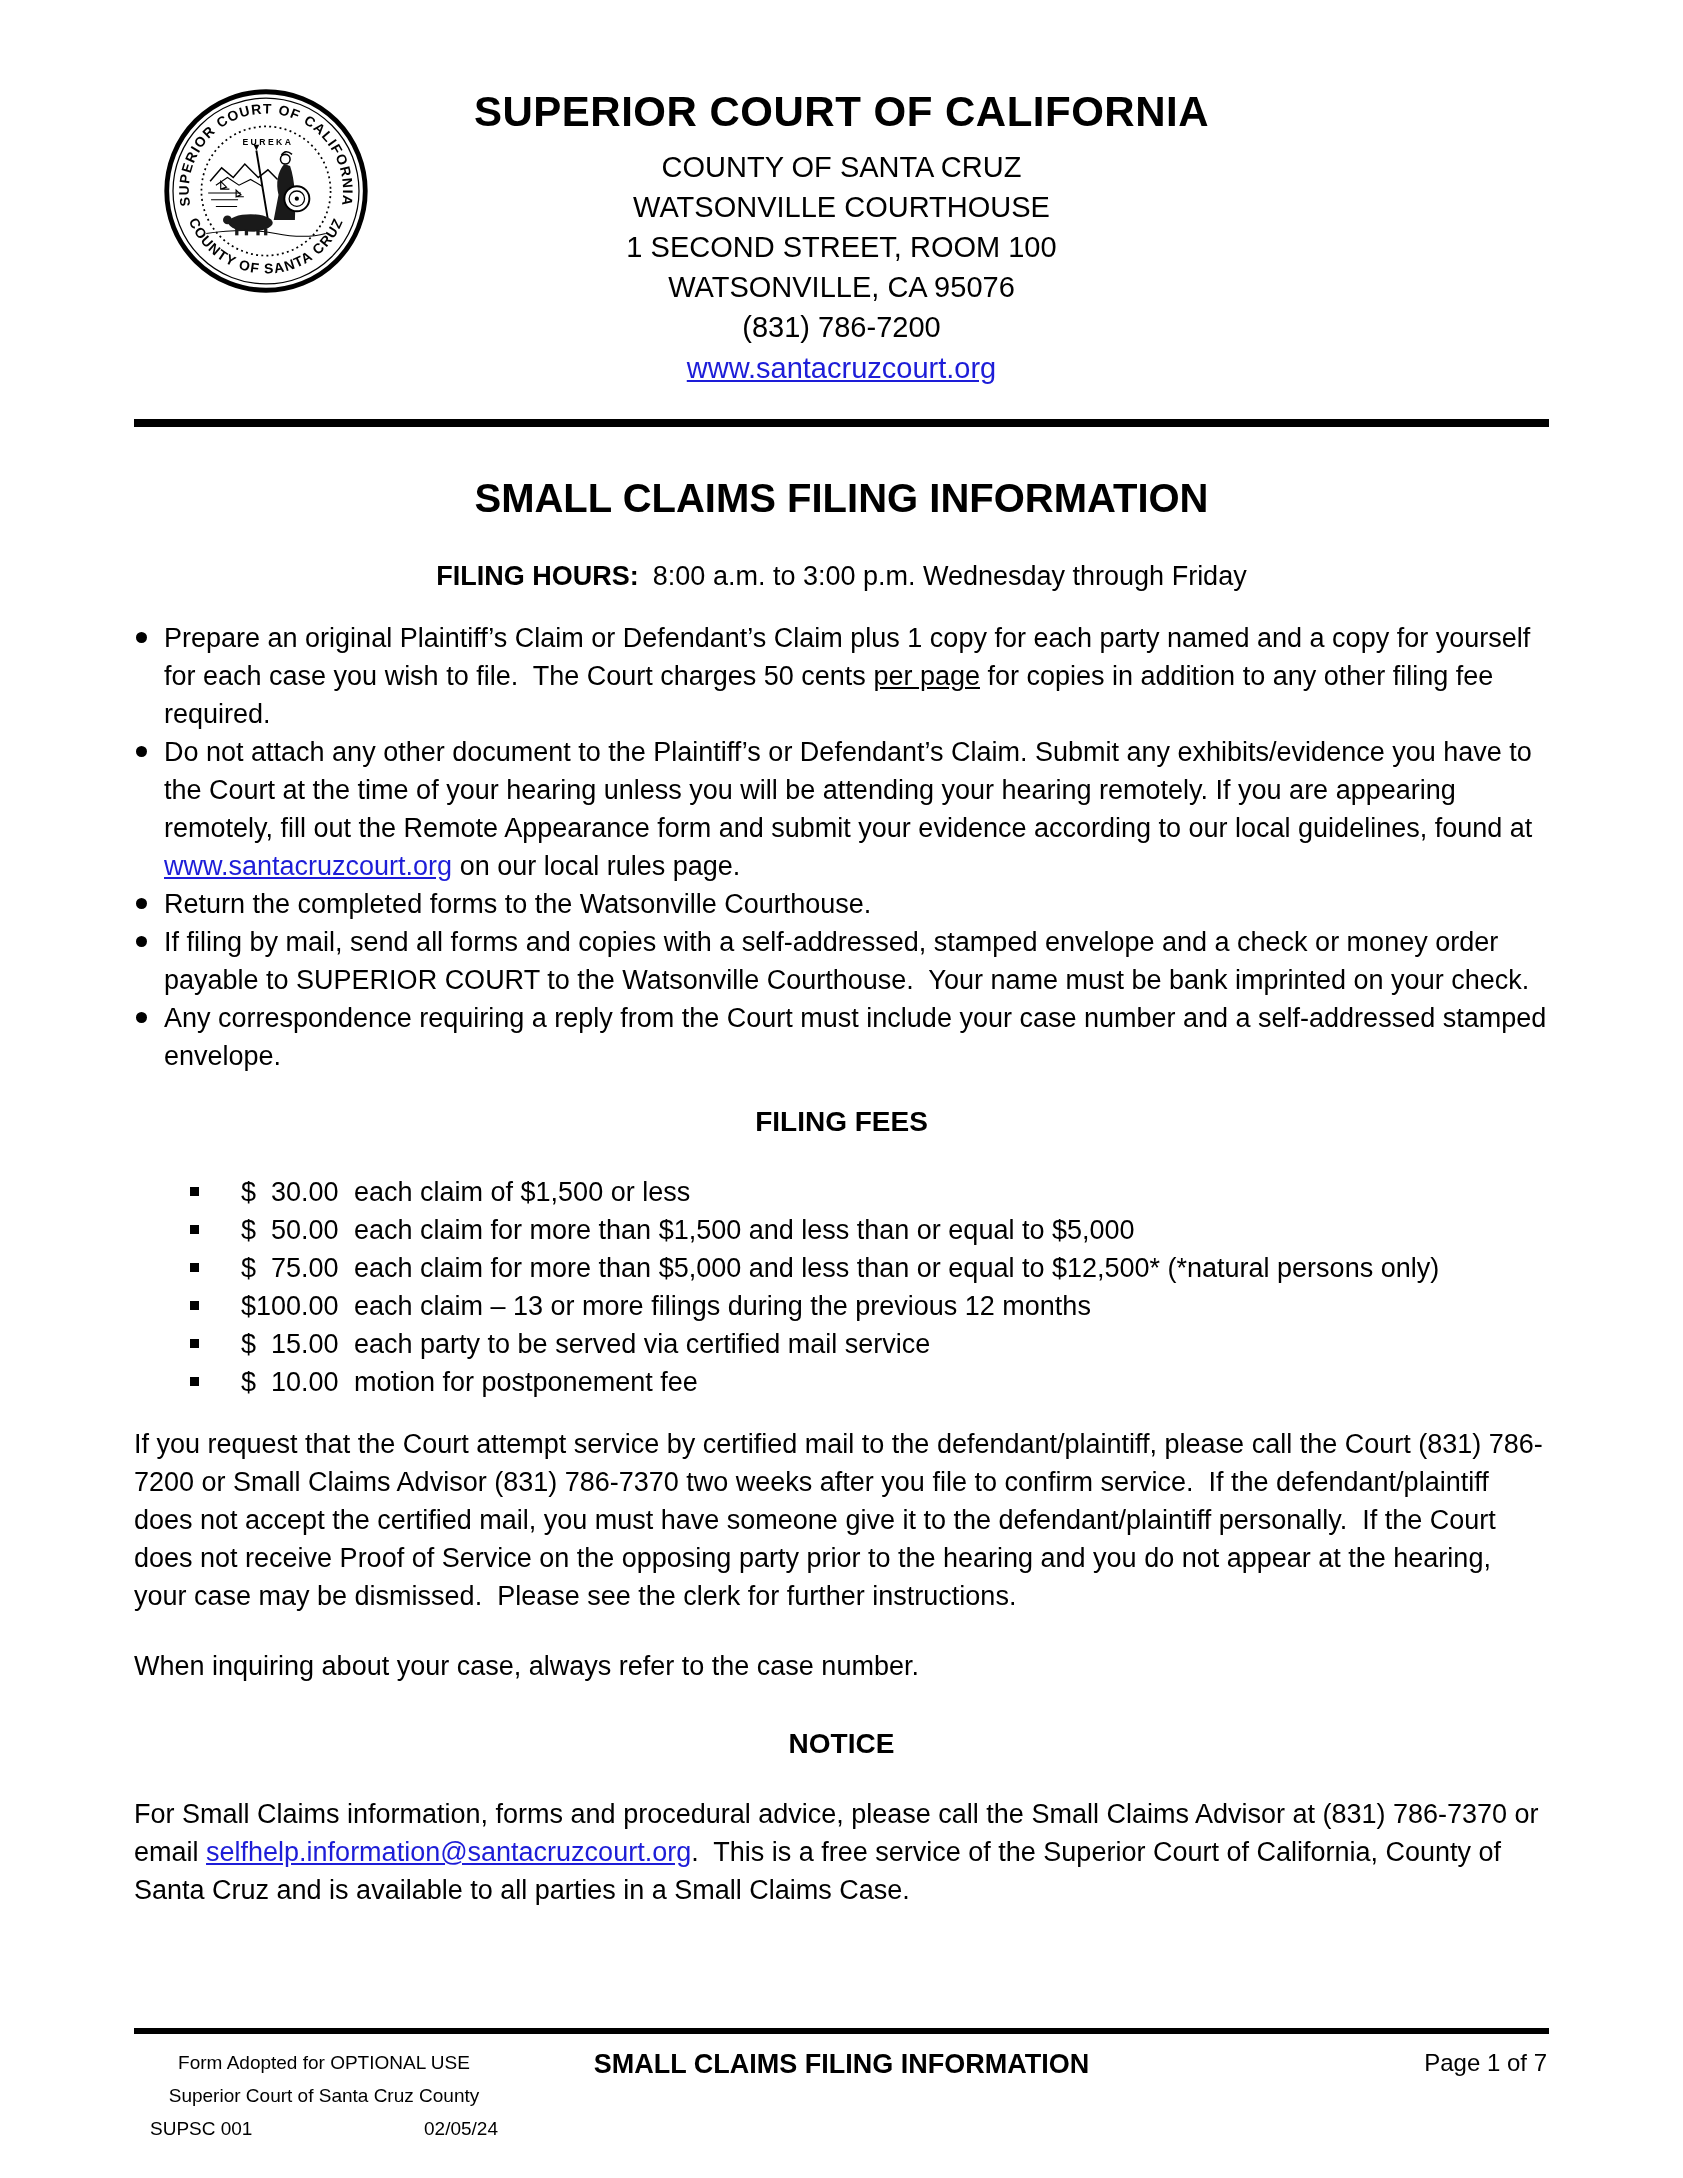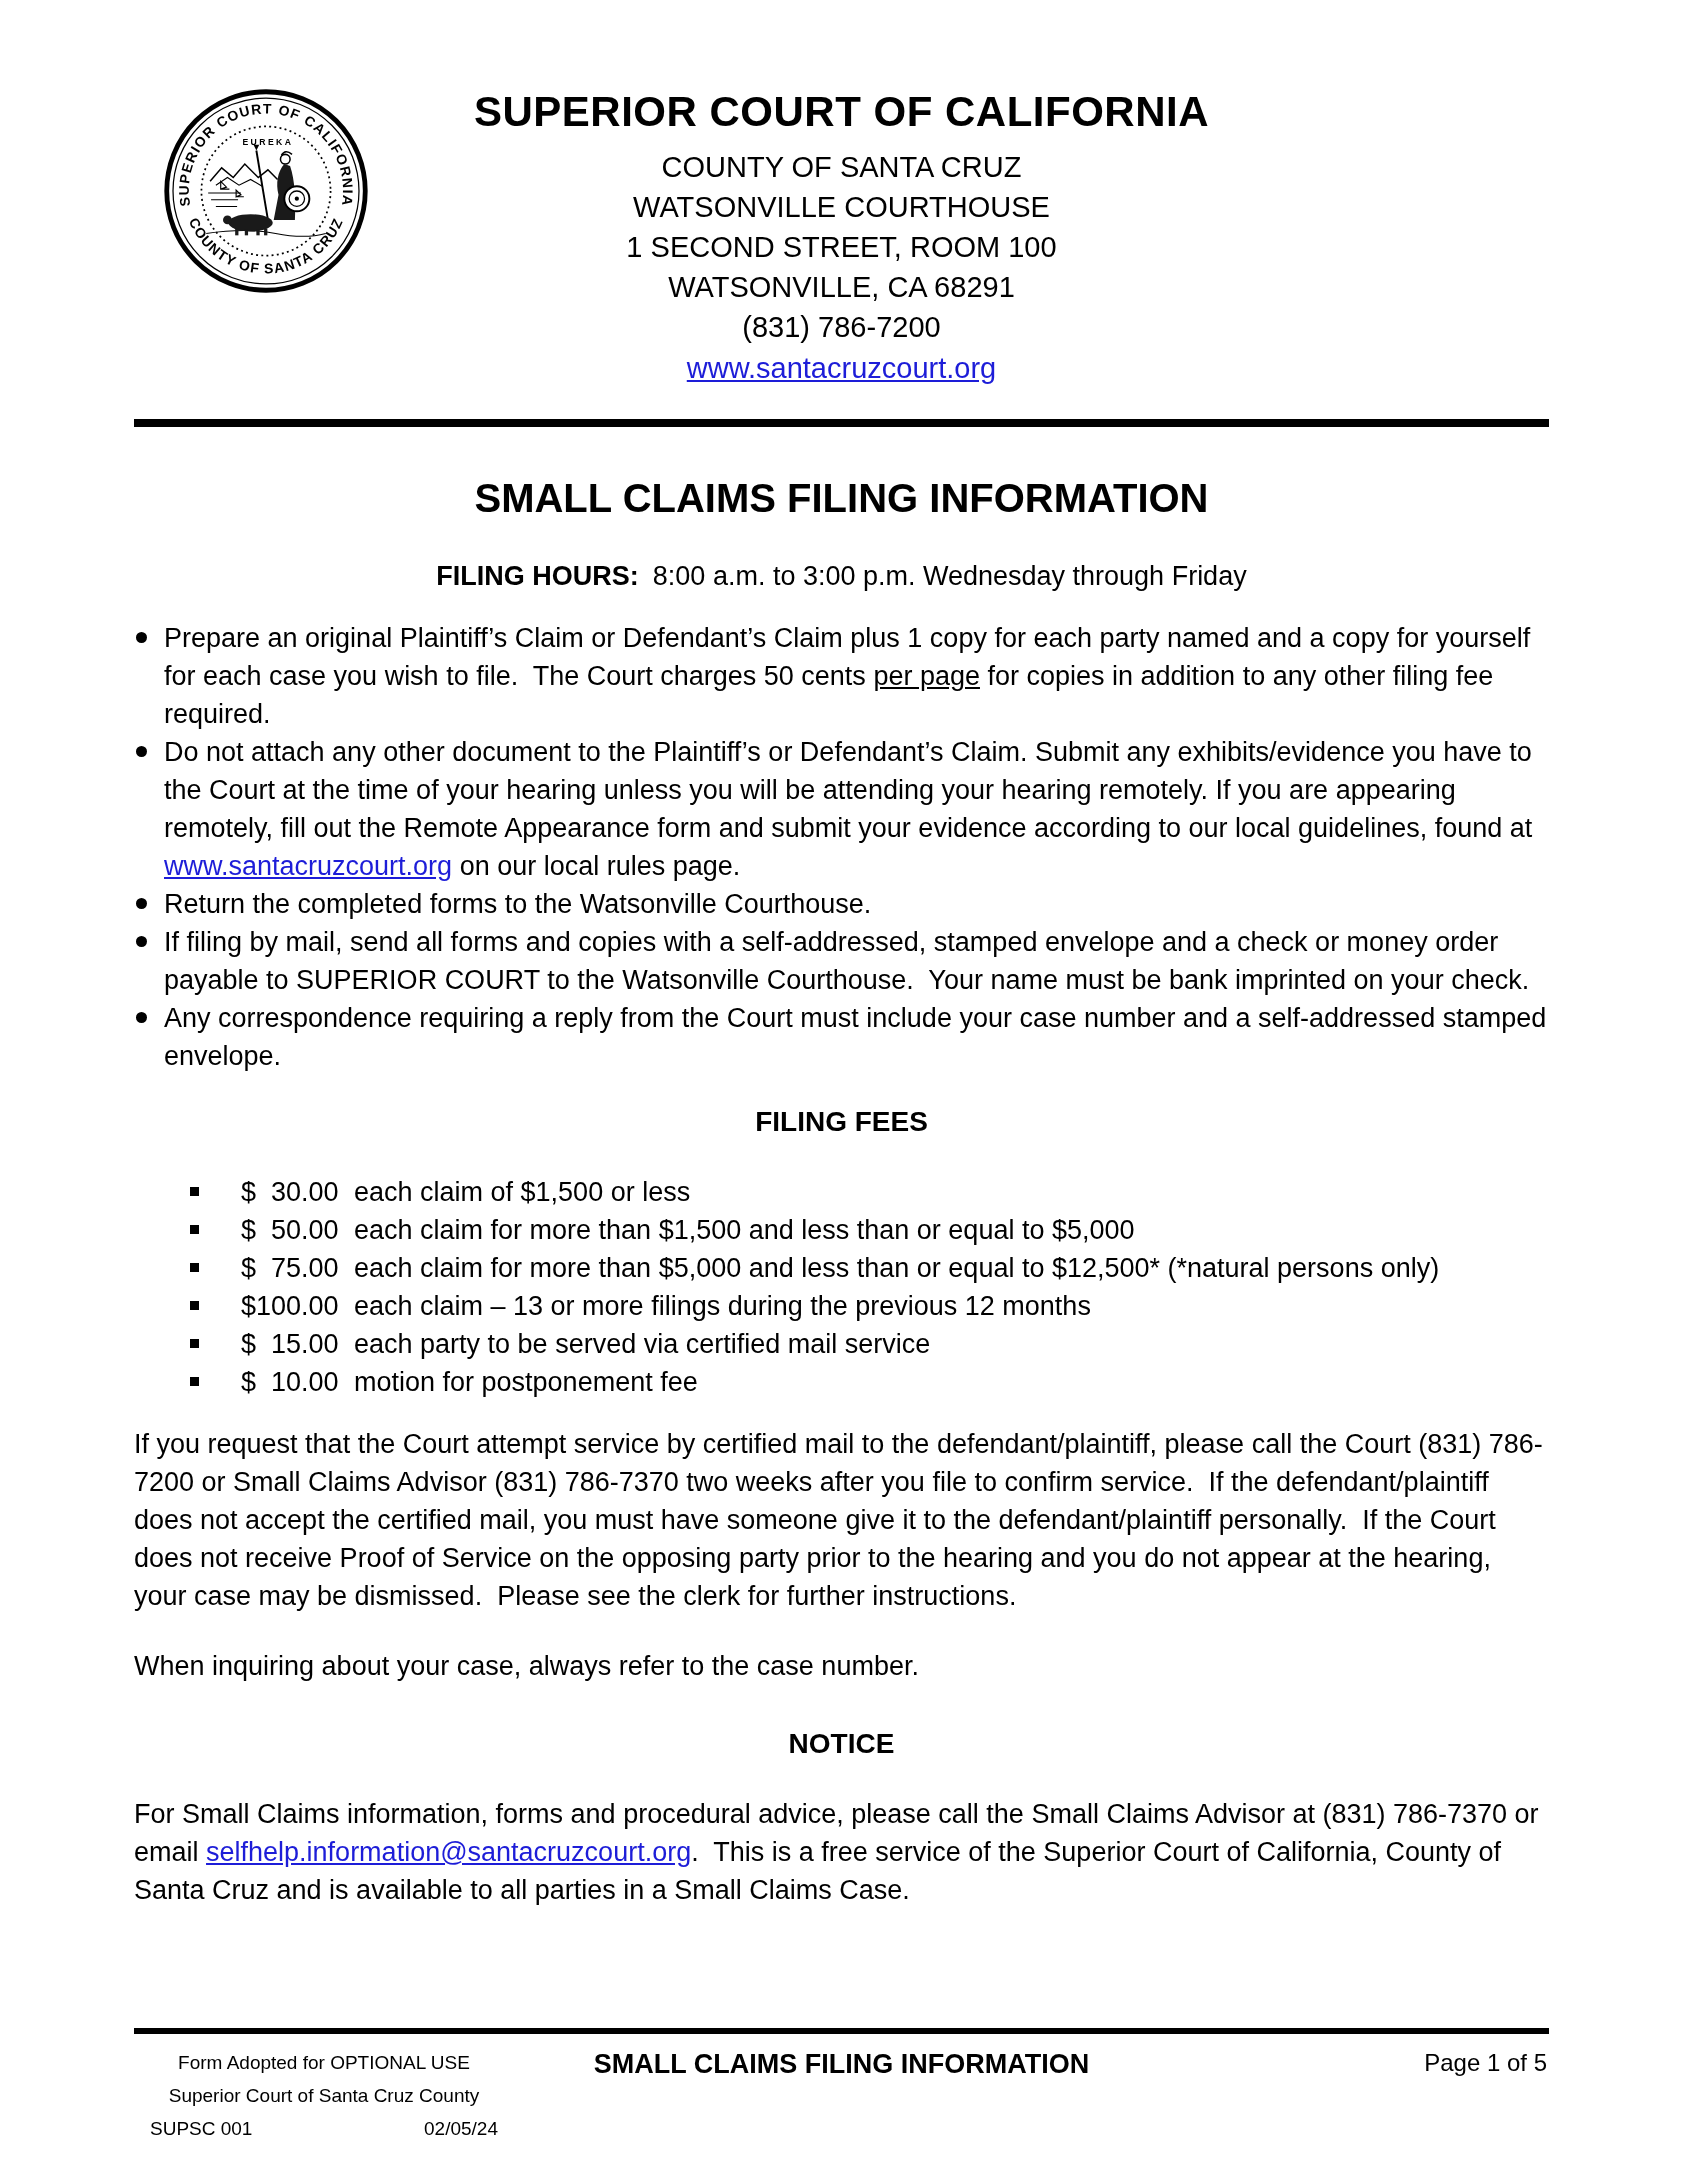--- a/index.html
+++ b/index.html
@@ -102,21 +102,21 @@
         <rect x="-2" y="39" width="3.4" height="7" fill="#1a1a1a"></rect>
       </g>
     </svg>
   </div>
 
   <div class="header-text">
     <div class="court-name">SUPERIOR COURT OF CALIFORNIA</div>
     <div class="addr-line">COUNTY OF SANTA CRUZ</div>
     <div class="addr-line">WATSONVILLE COURTHOUSE</div>
     <div class="addr-line">1 SECOND STREET, ROOM 100</div>
-    <div class="addr-line">WATSONVILLE, CA 68291</div>
+    <div class="addr-line">WATSONVILLE, CA 95076</div>
     <div class="addr-line">(831) 786-7200</div>
     <div class="website-line"><a class="link">www.santacruzcourt.org</a></div>
   </div>
 
   <div class="rule"></div>
 
   <h2 class="doc-title">SMALL CLAIMS FILING INFORMATION</h2>
 
   <p class="filing-hours"><span class="fh-label">FILING HOURS:</span><span>8:00 a.m. to 3:00 p.m. Wednesday through Friday</span></p>
 
@@ -152,18 +152,18 @@
     <div class="footer-row">
       <div class="footer-left">
         <div>Form Adopted for OPTIONAL USE</div>
         <div>Superior Court of Santa Cruz County</div>
         <div class="footer-form-row">
           <span>SUPSC 001</span>
           <span>02/05/24</span>
         </div>
       </div>
       <div class="footer-center">SMALL CLAIMS FILING INFORMATION</div>
-      <div class="footer-right">Page 1 of 5</div>
+      <div class="footer-right">Page 1 of 7</div>
     </div>
   </div>
 
 </div>
 
 
 </body></html>

